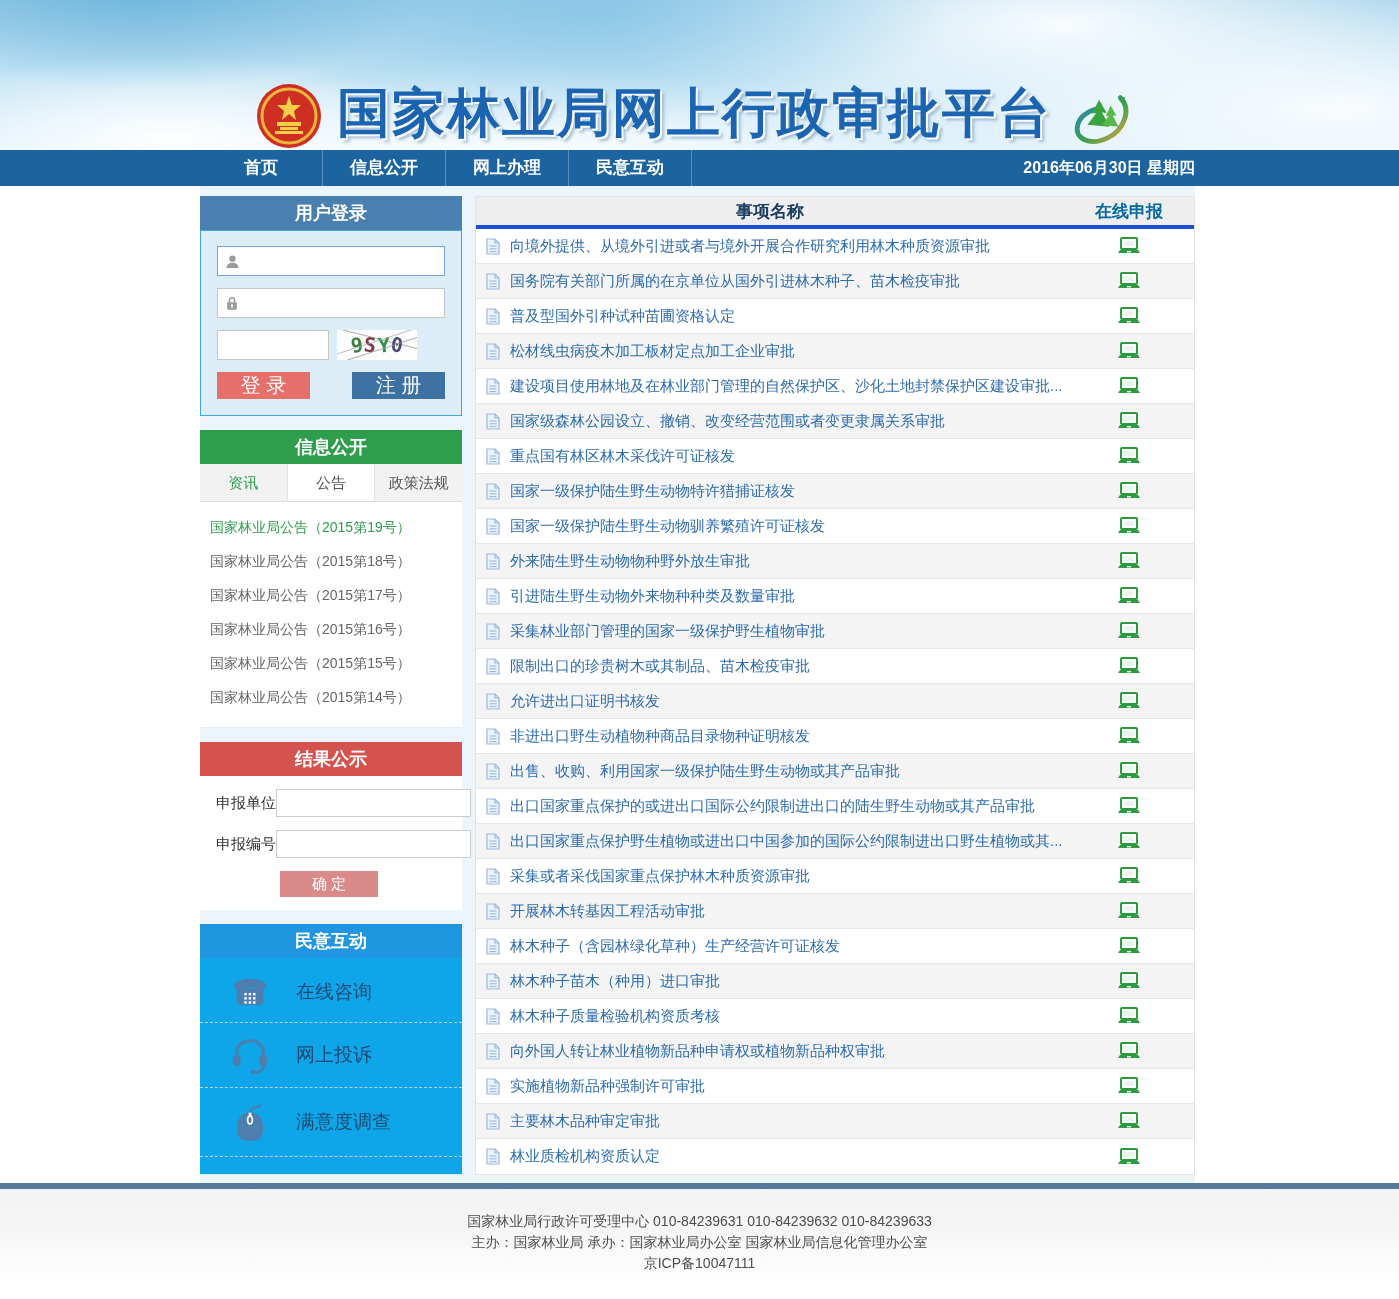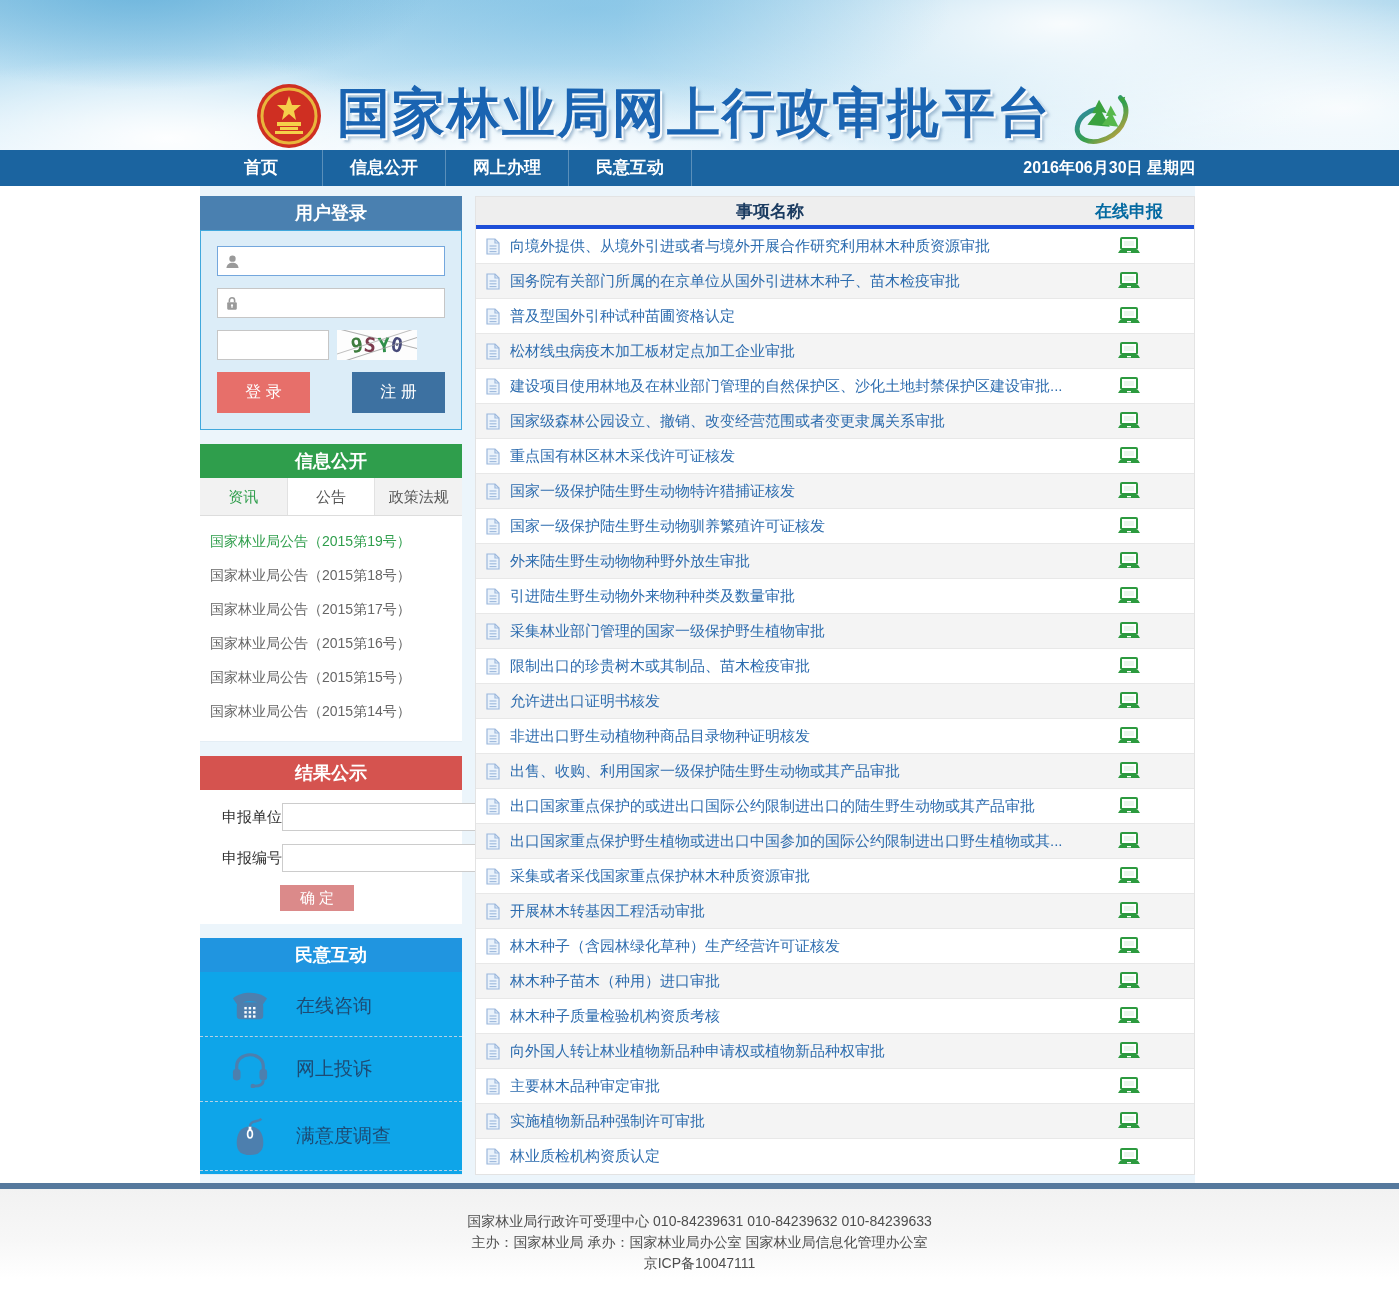--- a/index.html
+++ b/index.html
@@ -59,41 +59,41 @@
   .captcha-box span:nth-child(1){ color:#3e7d3e; transform:rotate(-10deg); }
   .captcha-box span:nth-child(2){ color:#7c3a4d; transform:rotate(6deg); }
   .captcha-box span:nth-child(3){ color:#2f8f4a; transform:rotate(-4deg); }
   .captcha-box span:nth-child(4){ color:#474a7a; transform:rotate(8deg); }
   .captcha-box::before, .captcha-box::after {
     content:""; position:absolute; left:-8px; right:-8px; height:1px; background:#9a9a9a; opacity:.8;
   }
   .captcha-box::before { top:8px; transform:rotate(14deg); }
   .captcha-box::after  { top:20px; transform:rotate(-18deg); box-shadow:0 -9px 0 #b0b0b0; }
   .btn-row { display:flex; justify-content:space-between; }
-  .btn { width:93px; height:41px; border:none; color:#fff; font-size:16px; cursor:pointer; font-family:inherit; }
+  .btn { width:93px; height:27px; border:none; color:#fff; font-size:20px; cursor:pointer; font-family:inherit; }
   .btn-login { background:#e76f6a; }
   .btn-register { background:#3d71a1; }
 
   
   .info-body { background:#fff; border-bottom:1px solid #e4eef5; }
   .tabs { display:flex; border-bottom:1px solid #ddd; }
   .tab { flex:1; height:37px; line-height:37px; text-align:center; font-size:15px; color:#555; background:#f2f2f2; border-right:1px solid #e2e2e2; cursor:pointer; }
   .tab:nth-child(2) { background:#fff; }
   .tab:last-child { border-right:none; }
   .tab.active { color:#2f9e4c; }
   .announcements { padding:9px 0 12px; }
   .announcement { display:block; padding:8px 10px; font-size:14px; color:#666; white-space:nowrap; }
   .announcement:first-of-type { color:#2f9e4c; }
 
   
   .results-body { background:#fff; padding:13px 12px 13px; }
-  .form-row { display:flex; align-items:center; margin-bottom:13px;margin-left:6px; }
+  .form-row { display:flex; align-items:center; margin-bottom:13px; }
   .form-row label { width:64px; font-size:15px; color:#333; flex:0 0 auto; padding-left:4px; }
   .form-row input { flex:1; height:28px; border:1px solid #ccc; background:#fff; outline:none; padding:0 6px; font-size:14px; }
-  .btn-confirm { margin-left:68px; width:74px; height:26px; background:#db8a8a; color:#fff; border:none; font-size:15px; cursor:pointer; font-family:inherit; }
+  .btn-confirm { margin-left:68px; width:98px; height:26px; background:#db8a8a; color:#fff; border:none; font-size:15px; cursor:pointer; font-family:inherit; }
 
   
   .section-interaction { flex:1; display:flex; flex-direction:column; }
   .interaction-body { background:#0ea5e9; flex:1; padding-top:4px; border-bottom:1px solid #dcebf4; }
   .interaction-item { display:flex; align-items:center; padding:13px 0 13px 26px; border-bottom:1px dashed #b5d2e5; cursor:pointer; }
   .interaction-item .int-icon { width:48px; display:flex; justify-content:center; flex:0 0 auto; }
   .interaction-item .int-label { font-size:19px; color:#1d4b74; margin-left:22px; }
 
   
   .main { width:720px; margin-left:13px; background:#fff; border:1px solid #e3e3e3; align-self:flex-start; }
@@ -897,46 +897,46 @@
             <svg width="14" height="17" viewBox="0 0 14 17">
               <path d="M1 1 h8 l4 4 v11 h-12 z" fill="#eaf2fb" stroke="#9cb8dd" stroke-width="1.2"></path>
               <path d="M9 1 v4 h4" fill="none" stroke="#9cb8dd" stroke-width="1.2"></path>
               <g stroke="#9cb8dd" stroke-width="1.1">
                 <line x1="3.5" y1="8" x2="10.5" y2="8"></line>
                 <line x1="3.5" y1="10.8" x2="10.5" y2="10.8"></line>
                 <line x1="3.5" y1="13.6" x2="10.5" y2="13.6"></line>
               </g>
             </svg>
           </span>
+          <a class="row-name">实施植物新品种强制许可审批</a>
+          <span class="apply-cell">
+            <button class="apply-btn">
+              <svg width="24" height="18" viewBox="0 0 24 18">
+                <rect x="4" y="1" width="16" height="11" rx="1" fill="#fff" stroke="#2c9a3f" stroke-width="2"></rect>
+                <rect x="7" y="4" width="10" height="5" fill="#eaf6ec"></rect>
+                <path d="M3 13 h18 l2 3 h-22 z" fill="#2c9a3f"></path>
+                <rect x="10" y="14" width="4" height="1.4" fill="#fff"></rect>
+              </svg>
+            </button>
+          </span>
+        </div>
+
+        <div class="row">
+          <span class="doc-icon">
+            <svg width="14" height="17" viewBox="0 0 14 17">
+              <path d="M1 1 h8 l4 4 v11 h-12 z" fill="#eaf2fb" stroke="#9cb8dd" stroke-width="1.2"></path>
+              <path d="M9 1 v4 h4" fill="none" stroke="#9cb8dd" stroke-width="1.2"></path>
+              <g stroke="#9cb8dd" stroke-width="1.1">
+                <line x1="3.5" y1="8" x2="10.5" y2="8"></line>
+                <line x1="3.5" y1="10.8" x2="10.5" y2="10.8"></line>
+                <line x1="3.5" y1="13.6" x2="10.5" y2="13.6"></line>
+              </g>
+            </svg>
+          </span>
           <a class="row-name">主要林木品种审定审批</a>
-          <span class="apply-cell">
-            <button class="apply-btn">
-              <svg width="24" height="18" viewBox="0 0 24 18">
-                <rect x="4" y="1" width="16" height="11" rx="1" fill="#fff" stroke="#2c9a3f" stroke-width="2"></rect>
-                <rect x="7" y="4" width="10" height="5" fill="#eaf6ec"></rect>
-                <path d="M3 13 h18 l2 3 h-22 z" fill="#2c9a3f"></path>
-                <rect x="10" y="14" width="4" height="1.4" fill="#fff"></rect>
-              </svg>
-            </button>
-          </span>
-        </div>
-
-        <div class="row">
-          <span class="doc-icon">
-            <svg width="14" height="17" viewBox="0 0 14 17">
-              <path d="M1 1 h8 l4 4 v11 h-12 z" fill="#eaf2fb" stroke="#9cb8dd" stroke-width="1.2"></path>
-              <path d="M9 1 v4 h4" fill="none" stroke="#9cb8dd" stroke-width="1.2"></path>
-              <g stroke="#9cb8dd" stroke-width="1.1">
-                <line x1="3.5" y1="8" x2="10.5" y2="8"></line>
-                <line x1="3.5" y1="10.8" x2="10.5" y2="10.8"></line>
-                <line x1="3.5" y1="13.6" x2="10.5" y2="13.6"></line>
-              </g>
-            </svg>
-          </span>
-          <a class="row-name">实施植物新品种强制许可审批</a>
           <span class="apply-cell">
             <button class="apply-btn">
               <svg width="24" height="18" viewBox="0 0 24 18">
                 <rect x="4" y="1" width="16" height="11" rx="1" fill="#fff" stroke="#2c9a3f" stroke-width="2"></rect>
                 <rect x="7" y="4" width="10" height="5" fill="#eaf6ec"></rect>
                 <path d="M3 13 h18 l2 3 h-22 z" fill="#2c9a3f"></path>
                 <rect x="10" y="14" width="4" height="1.4" fill="#fff"></rect>
               </svg>
             </button>
           </span>

